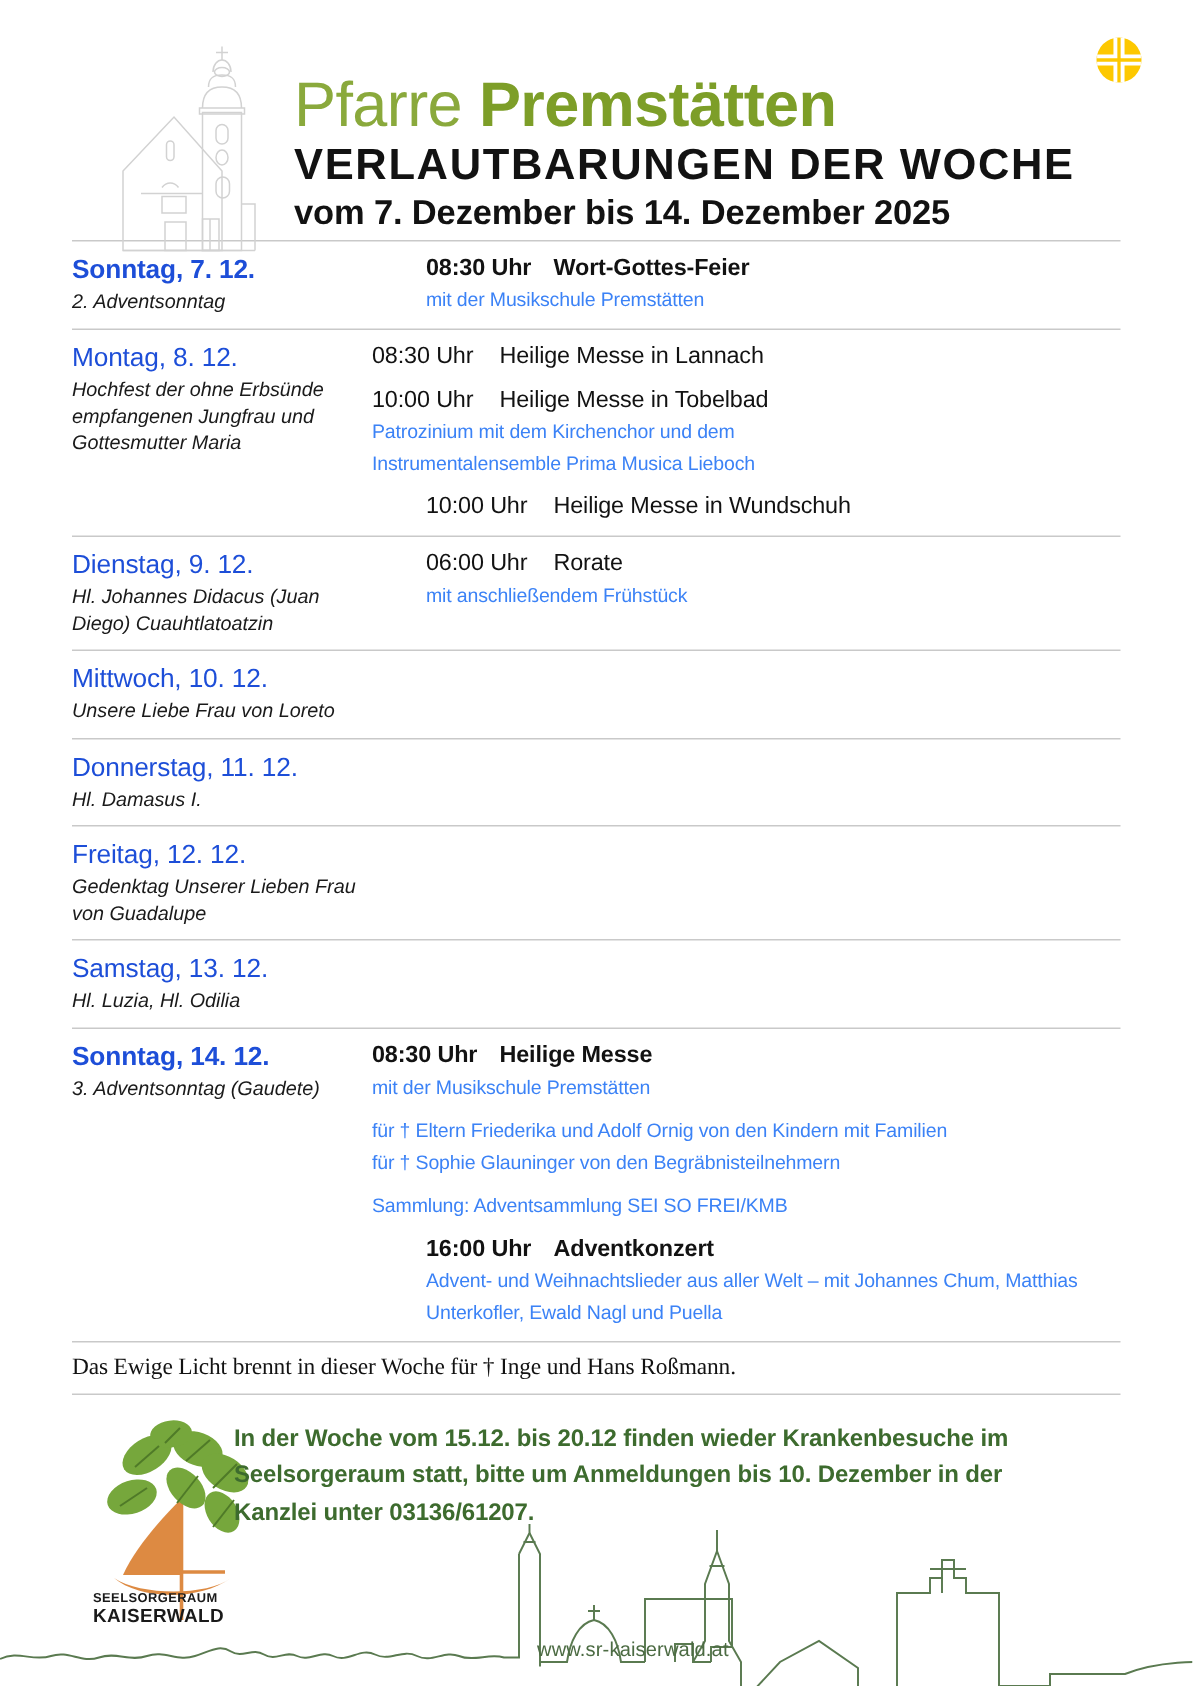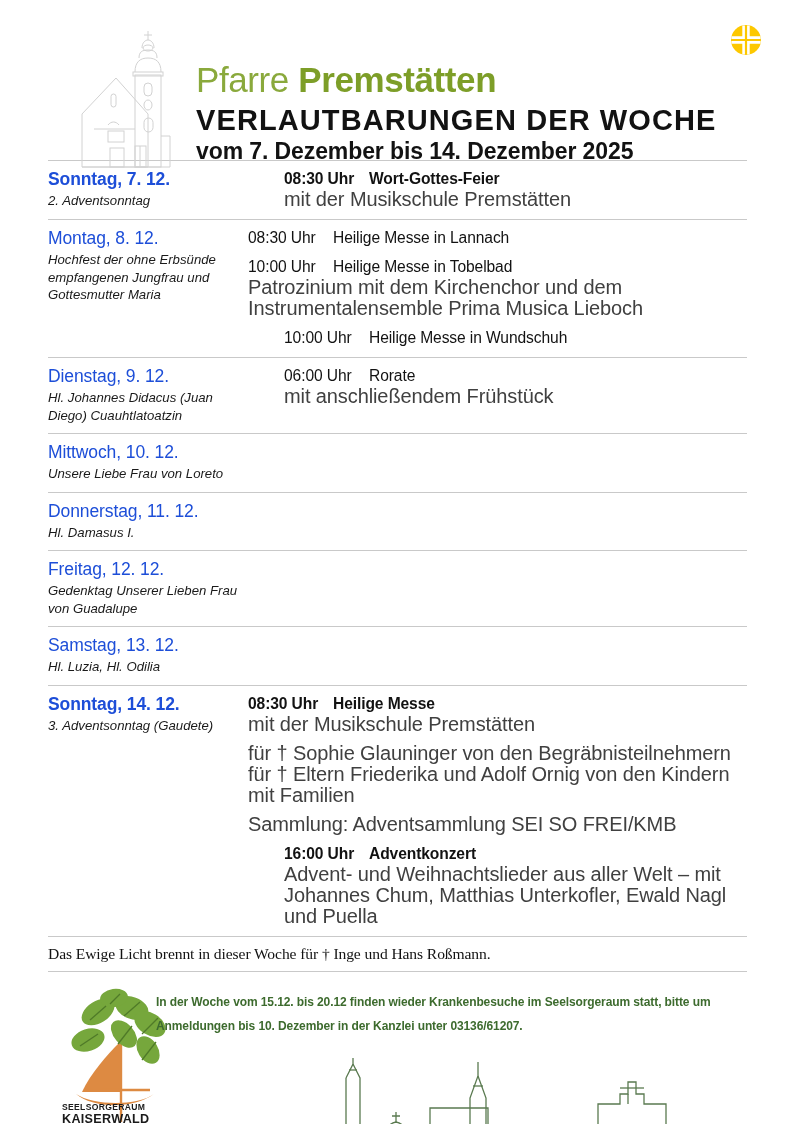--- a/index.html
+++ b/index.html
@@ -37,25 +37,24 @@
     top: 23px;
     width: 34px;
     height: 34px;
   }
   .header-text {
     position: absolute;
     left: 196px;
     top: 48px;
   }
   .title-line {
-    font-size: 35px;
+    font-size: 42px;
     line-height: 44px;
     letter-spacing: -0.4px;
     white-space: nowrap;
-    margin-top: 10px;
   }
   .title-light { color: #8aa93c; font-weight: 400; }
   .title-bold  { color: #7d9e28; font-weight: 700; }
   .subtitle-1 {
     font-size: 29px;
     font-weight: 700;
     letter-spacing: 1.1px;
     line-height: 31px;
     margin-top: 3px;
     color: #121212;
@@ -113,23 +112,23 @@
   }
   .event:last-child { margin-bottom: 0; margin-left: 36px; }
   .ev-head {
     font-size: 15.6px;
     line-height: 21px;
     color: #121212;
     letter-spacing: -0.1px;
   }
   .ev-time { display: inline-block; min-width: 85px; }
   .ev-line {
-    font-size: 20px;
+    font-size: 13px;
     line-height: 21px;
-    color: #404040;
+    color: #3b82f6;
     letter-spacing: -0.1px;
   }
 
   
   .eternal {
     margin: 0 48px;
     padding: 6px 0 7px 0;
     font-size: 15.6px;
     line-height: 21px;
     border-bottom: 1.5px solid #c9c9c9;
@@ -150,21 +149,21 @@
     width: 110px;
     height: 150px;
   }
   .notice {
     position: absolute;
     left: 156px;
     top: 8px;
     width: 560px;
     color: #3d6b2e;
     font-weight: 700;
-    font-size: 12px;
+    font-size: 16px;
     line-height: 24.5px;
     letter-spacing: -0.1px;
   }
   .skyline {
     position: absolute;
     left: 0;
     bottom: 0px;
     width: 795px;
     height: 124px;
     pointer-events: none;
@@ -302,22 +301,22 @@
       <div class="col-day">
         <div class="day-name">Sonntag, 14. 12.</div>
         <div class="day-feast">3. Adventsonntag (Gaudete)</div>
       </div>
       <div class="col-events">
         <div class="event">
           <div class="ev-head"><span class="ev-time">08:30 Uhr</span><span>Heilige Messe</span></div>
           <div class="ev-line">mit der Musikschule Premstätten</div>
         </div>
         <div class="event">
+          <div class="ev-line">für † Eltern Friederika und Adolf Ornig von den Kindern mit Familien</div>
           <div class="ev-line">für † Sophie Glauninger von den Begräbnisteilnehmern</div>
-          <div class="ev-line">für † Eltern Friederika und Adolf Ornig von den Kindern mit Familien</div>
         </div>
         <div class="event">
           <div class="ev-line">Sammlung: Adventsammlung SEI SO FREI/KMB</div>
         </div>
         <div class="event">
           <div class="ev-head"><span class="ev-time">16:00 Uhr</span><span>Adventkonzert</span></div>
           <div class="ev-line">Advent- und Weihnachtslieder aus aller Welt – mit Johannes Chum, Matthias Unterkofler, Ewald Nagl und Puella</div>
         </div>
       </div>
     </div>

